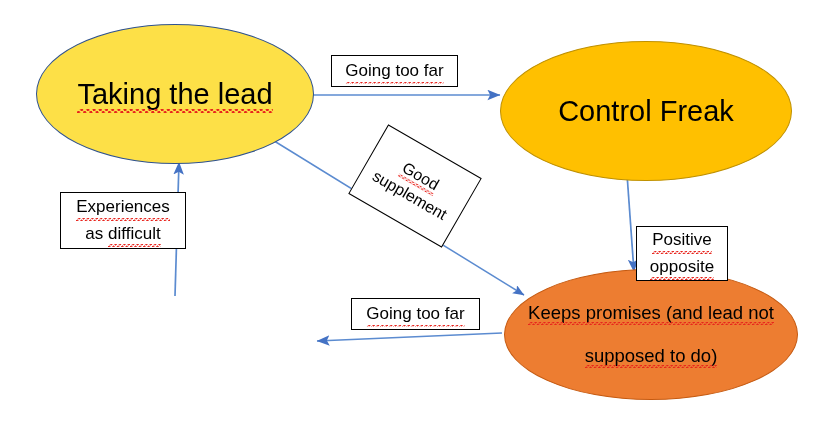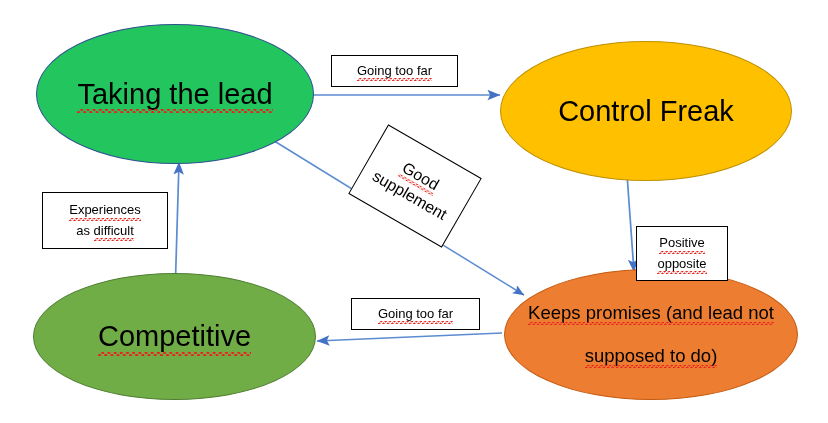--- a/index.html
+++ b/index.html
@@ -4,31 +4,31 @@
 <style>
   html,body{margin:0;padding:0;background:#ffffff;}
   body{width:828px;height:423px;font-family:"Liberation Sans",sans-serif;overflow:hidden;}
   #stage{position:relative;width:828px;height:423px;background:#fff;}
   svg.edges{position:absolute;left:0;top:0;width:828px;height:423px;}
 
   .node{position:absolute;display:flex;align-items:center;justify-content:center;
         border-radius:50%;box-sizing:border-box;text-align:center;}
   .node .label{color:#000;line-height:1.18;padding:0 10px;}
 
-  .node-blue{background:#22c55e;border:1.2px solid #2F528F;}
+  .node-blue{background:#fde047;border:1.2px solid #2F528F;}
   .node-yellow{background:#FFC000;border:1.2px solid #BF9000;}
   .node-green{background:#70AD47;border:1.2px solid #507E32;}
   .node-orange{background:#ED7D31;border:1.2px solid #C55A11;}
 
   .ellipse-title{font-size:29px;}
   .ellipse-body{font-size:18.5px;}
 
   .tag{position:absolute;background:#ffffff;border:1.15px solid #000;
        box-sizing:border-box;display:flex;align-items:center;justify-content:center;
-       text-align:center;color:#000;font-size:13px;line-height:1.55;padding:3px 8px;}
+       text-align:center;color:#000;font-size:17px;line-height:1.55;padding:3px 8px;}
   .tag.rot{transform:rotate(30deg);transform-origin:center center;font-size:16px;line-height:1.35;}
 
   
   .sq{position:relative;display:inline-block;}
   .sq::after{content:"";position:absolute;left:0;right:0;bottom:-1px;height:3px;
     background-image:
       radial-gradient(circle at 1.1px 2.6px, #e8241d 1.05px, transparent 1.2px),
       radial-gradient(circle at 3.3px 0.4px, #e8241d 1.05px, transparent 1.2px);
     background-size:4.4px 3px;background-repeat:repeat-x;}
   .sq.thin::after{height:2.6px;bottom:0px;}
@@ -62,23 +62,20 @@
   </svg>
 
   <div class="node node-blue" style="left:36px;top:24px;width:278px;height:140px;">
     <span class="label ellipse-title"><span class="sq big">Taking the lead</span></span>
   </div>
 
   <div class="node node-yellow" style="left:500px;top:41px;width:292px;height:140px;">
     <span class="label ellipse-title">Control Freak</span>
   </div>
 
-  <div class="node node-green" style="left:33px;top:273px;width:283px;height:127px;">
-    <span class="label ellipse-title"><span class="sq big">Competitive</span></span>
-  </div>
 
   <div class="node node-orange" style="left:504px;top:269px;width:294px;height:131px;">
     <span class="label ellipse-body">
       <span class="sq">Keeps promises (and lead not</span><br>
       <br>
       <span class="sq">supposed to do)</span>
     </span>
   </div>
 
   <div class="tag" style="left:331px;top:55px;width:127px;height:32px;">
@@ -89,21 +86,21 @@
     <span>
       <span class="sq thin">Positive</span><br>
       <span class="sq thin">opposite</span>
     </span>
   </div>
 
   <div class="tag" style="left:351px;top:298px;width:129px;height:32px;">
     <span class="sq thin">Going too far</span>
   </div>
 
-  <div class="tag" style="left:42px;top:192px;width:126px;height:57px;">
+  <div class="tag" style="left:60px;top:192px;width:126px;height:57px;">
     <span>
       <span class="sq thin">Experiences</span><br>
       as <span class="sq thin">difficult</span>
     </span>
   </div>
 
   <div class="tag rot" style="left:361px;top:146px;width:108px;height:80px;">
     <span>
       <span class="sq thin">Good</span><br>
       <span>supplement</span>

